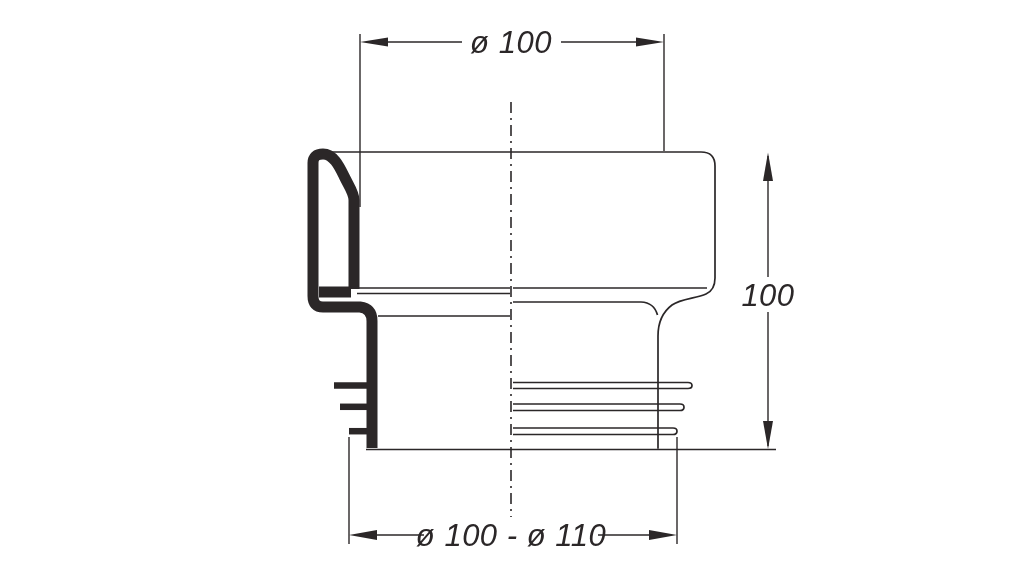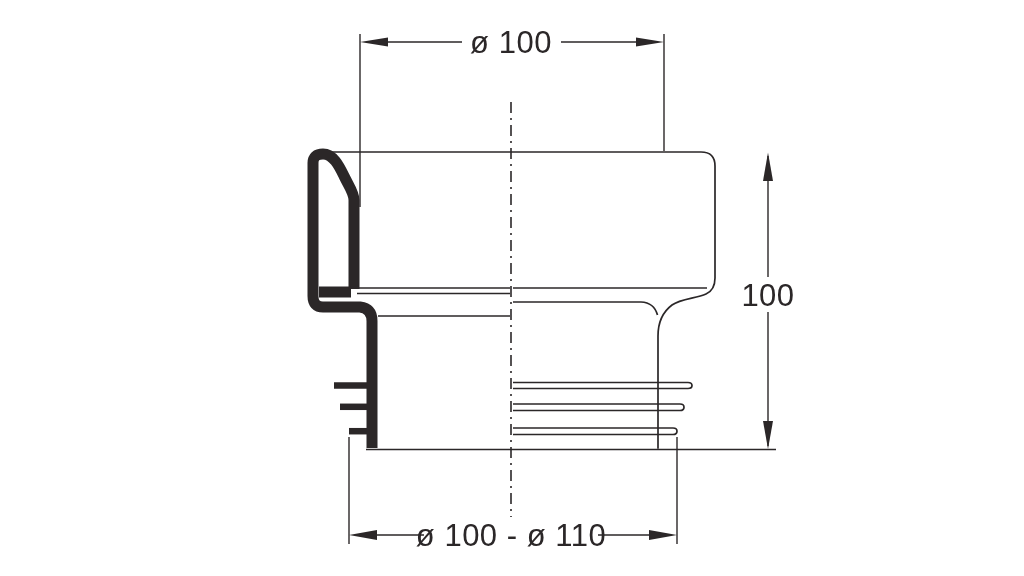--- a/index.html
+++ b/index.html
@@ -1,18 +1,18 @@
 <!DOCTYPE html>
 <html style="--line: #2b2728; --bg: #ffffff;"><head>
 <meta charset="utf-8">
 <style>
   :root { --line:#2b2728; --bg:#ffffff; }
   * { margin:0; padding:0; box-sizing:border-box; }
   html,body { width:1024px; height:576px; background:var(--bg); overflow:hidden; }
-  .stage { position:relative; width:847px; height:576px; background:var(--bg); }
+  .stage { position:relative; width:847px; height:576px; background:var(--bg);font-style:italic; }
   svg { position:absolute; left:0; top:0; }
   .thin   { stroke:var(--line); stroke-width:1.7; fill:none; }
   .hair   { stroke:var(--line); stroke-width:1.4; fill:none; }
   .thick  { stroke:var(--line); stroke-width:11;  fill:none; stroke-linejoin:round; }
   .fin    { stroke:var(--line); stroke-width:6.5; fill:none; }
   .arrow  { fill:var(--line); stroke:none; }
   .center { stroke:var(--line); stroke-width:1.6; fill:none; stroke-dasharray:11 5 2 5; }
   .dimtxt { font-family:"Liberation Sans", sans-serif; font-size:31px; fill:var(--line);
             text-anchor:middle; letter-spacing:0.5px; }
 </style>

